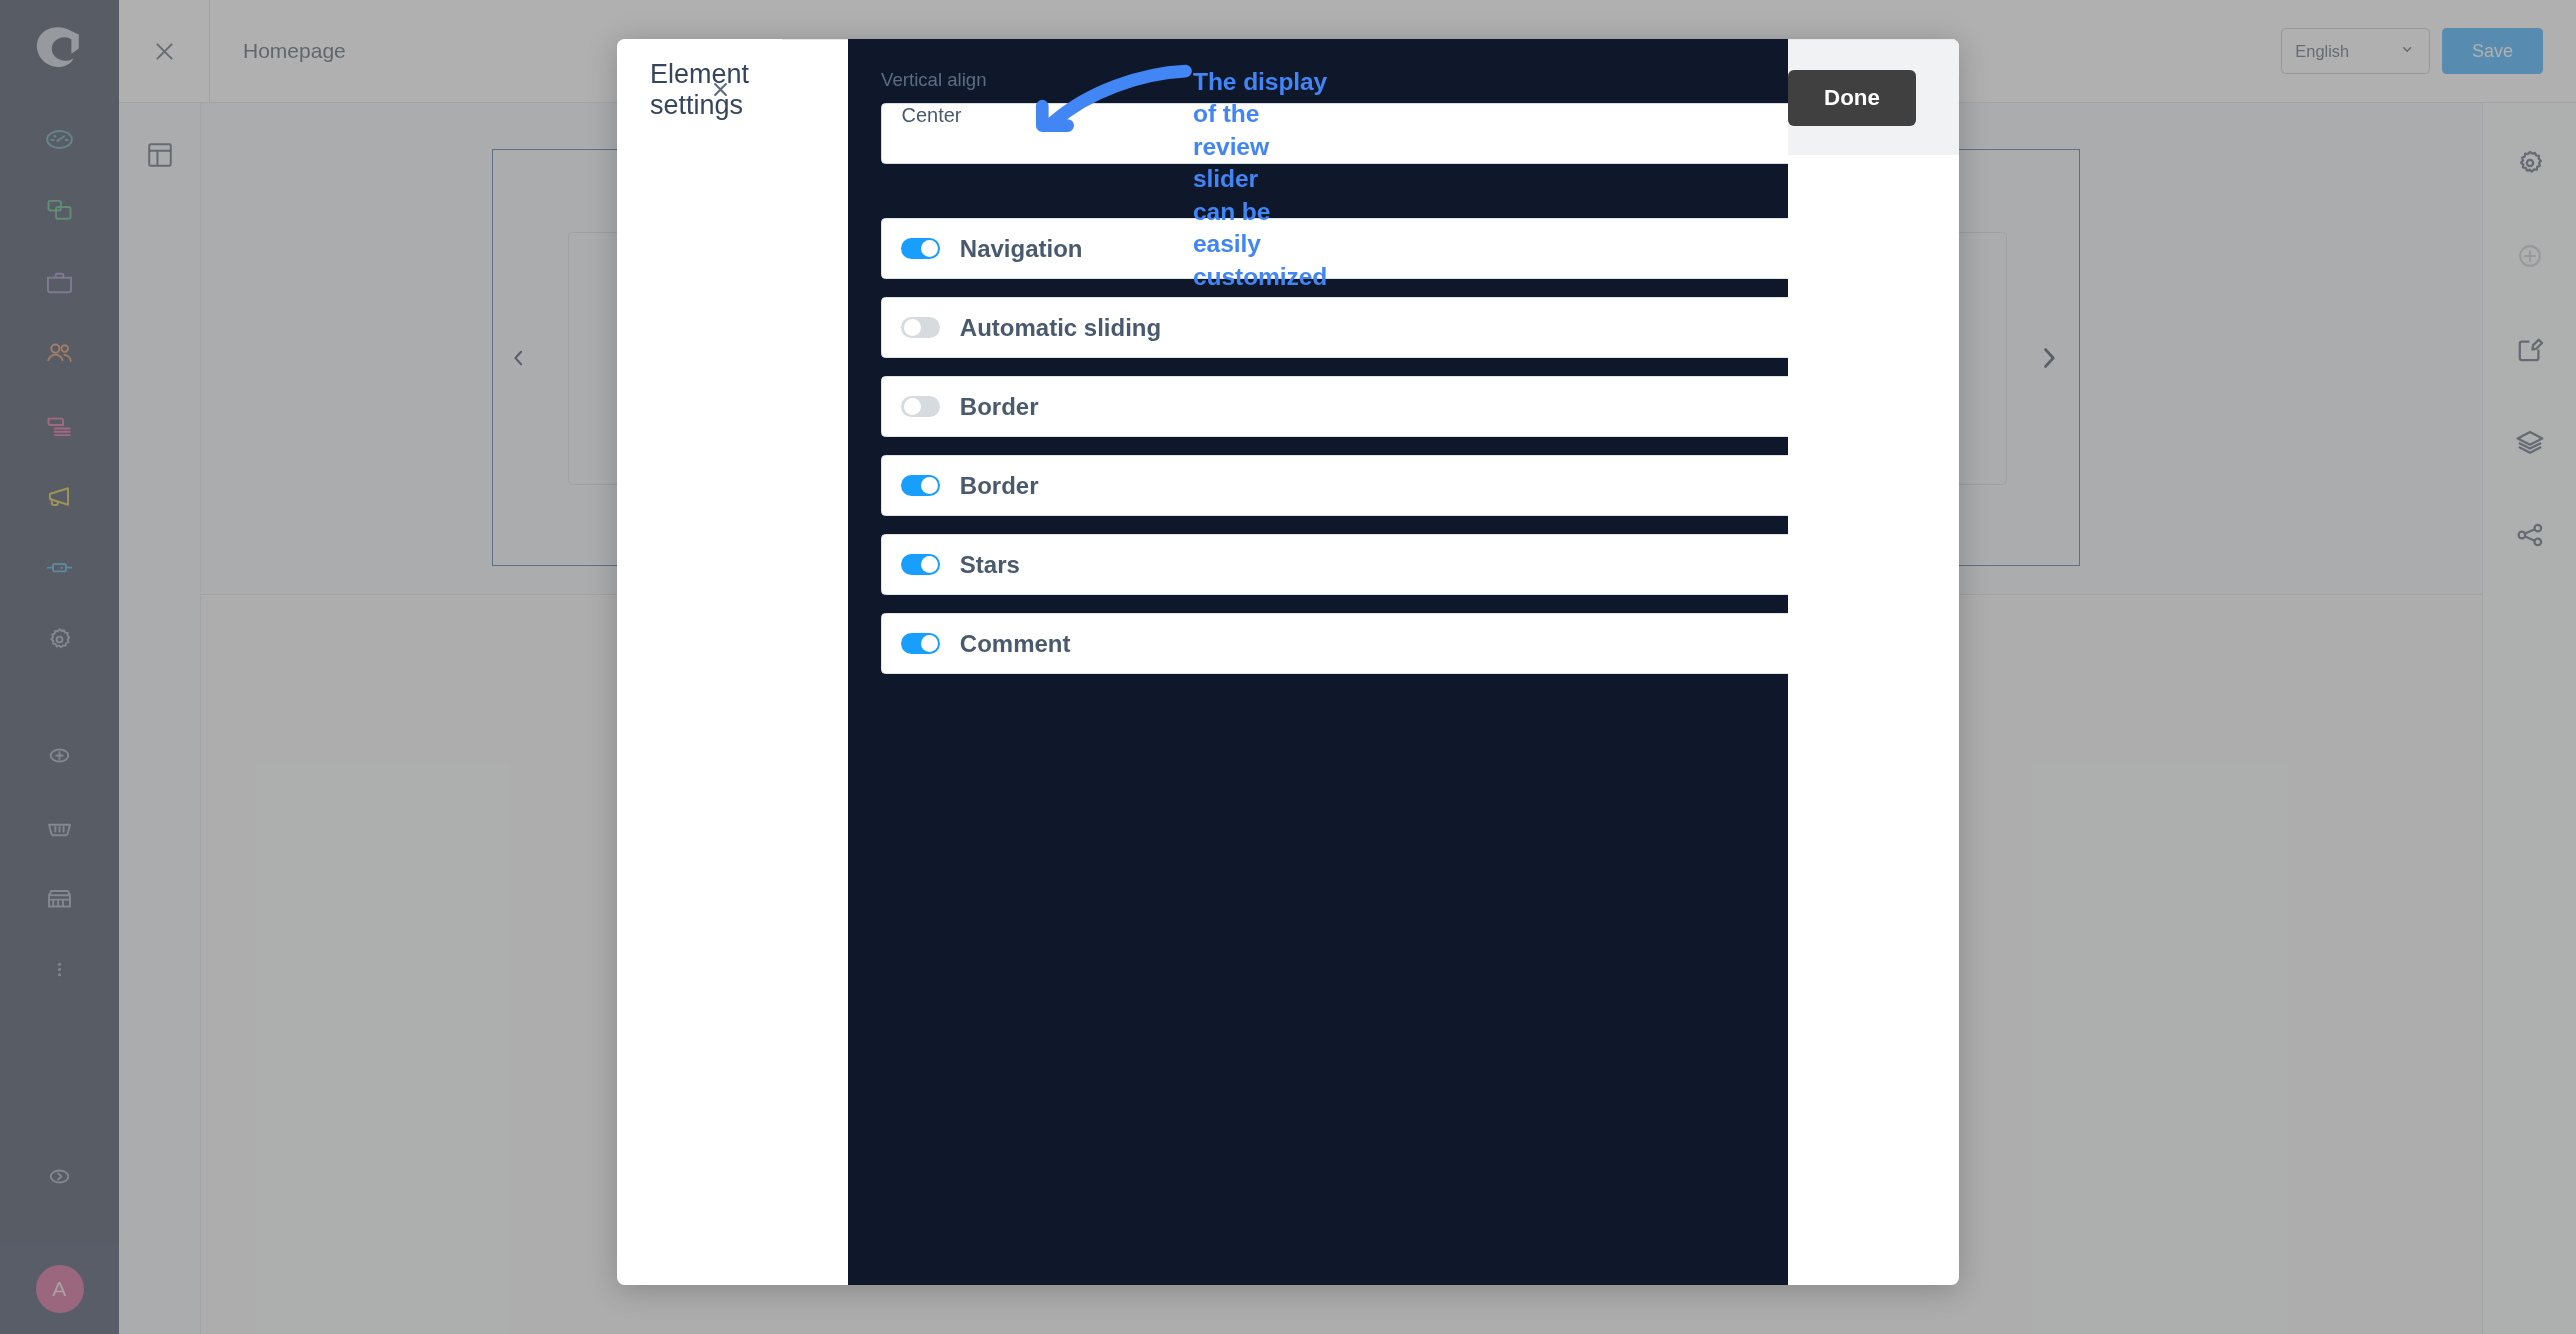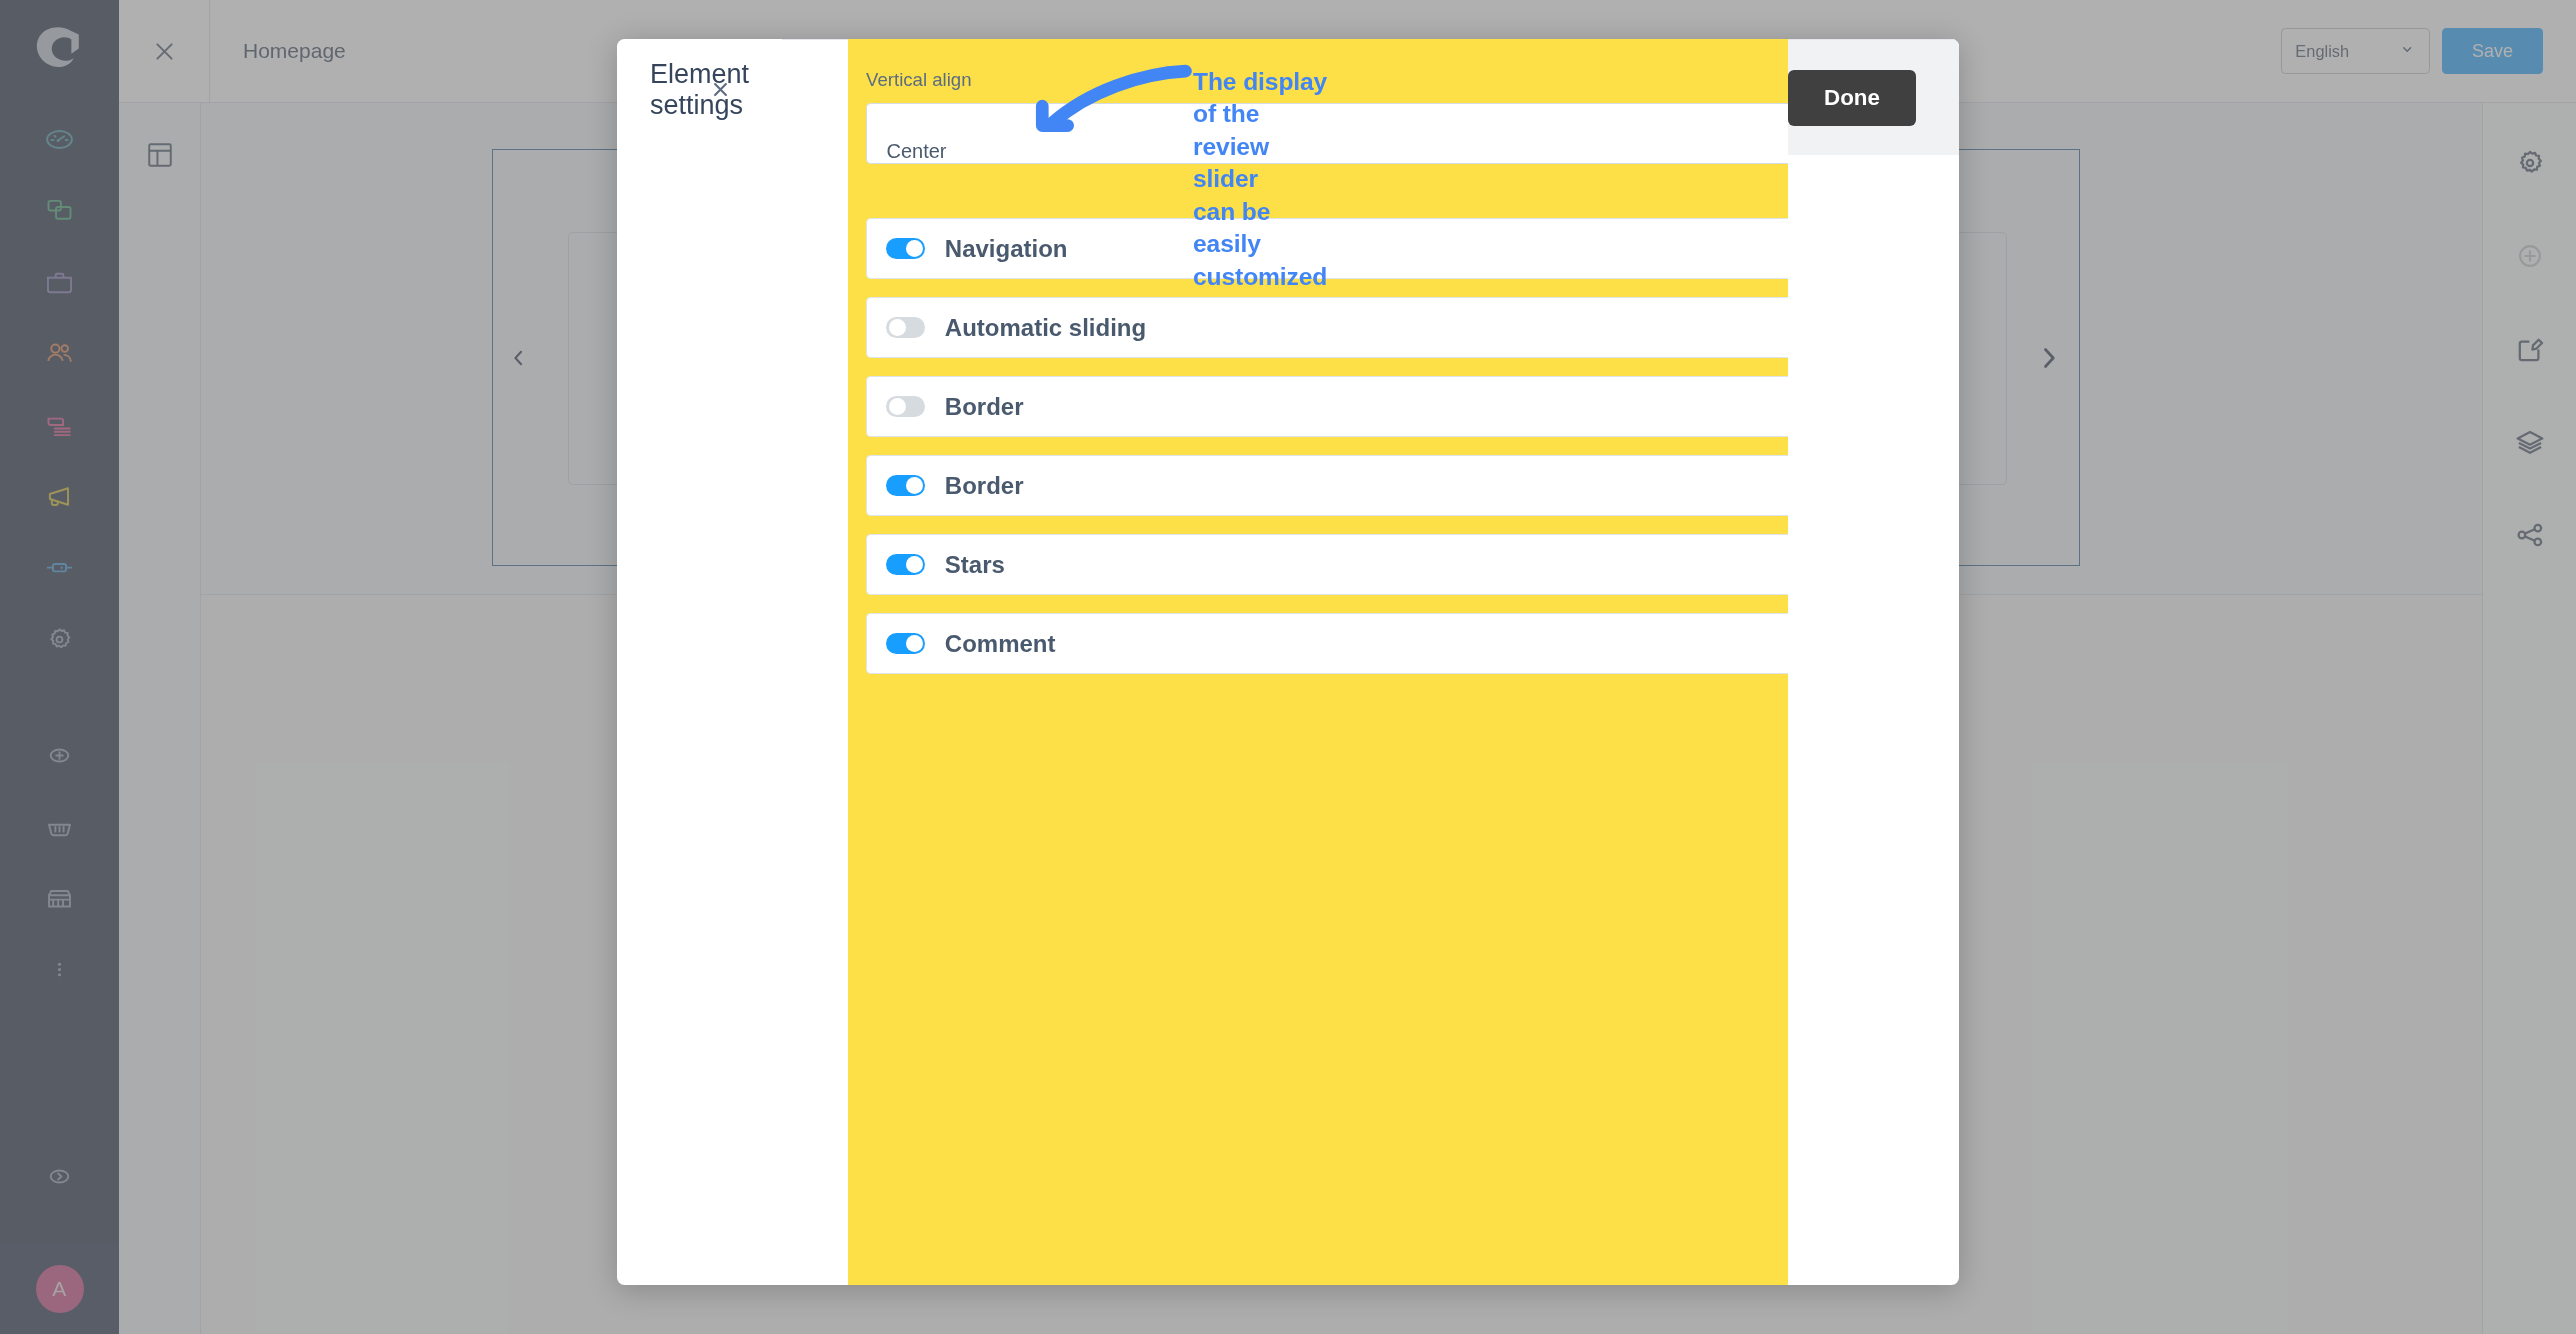--- a/index.html
+++ b/index.html
@@ -218,33 +218,33 @@
     width: 100%; height: 5.2px;
     background: #d3dae1;
     display: flex;
   }
   #tabs-track .tab-seg { height: 5.2px; flex: 1 1 0; }
   #tabs-track .tab-seg.active { background: #189eff; }
 
   #modal-body {
     flex: 1 1 auto;
     overflow: hidden;
-    padding: 30px 33px 0 18px;
-    background: #fde047;
+    padding: 30px 33px 0 33px;
+    background: #0f172a;
   }
   .field-label {
     font-size: 18.6px; color: #5a6d83;
     margin-bottom: 12px;
   }
   .select-box {
     width: 1276px; height: 61px;
     border: 0.7px solid #d4dbe2;
     border-radius: 4.5px;
     background: #fff;
-    display: flex; align-items: flex-end;
+    display: flex; align-items: flex-start;
     padding: 0 19.4px;
     justify-content: space-between;
     cursor: pointer;
     margin-bottom: 54px;
   }
   .select-value { font-size: 20px; color: #4a5a6e; }
 
   .toggle-row {
     width: 1276px; height: 61px;
     border: 0.7px solid #dfe4ea;

